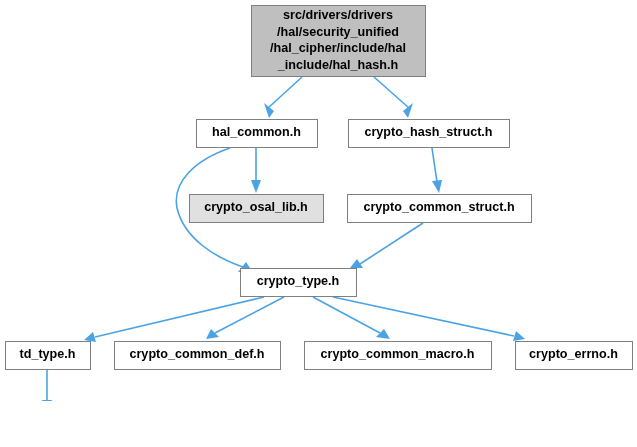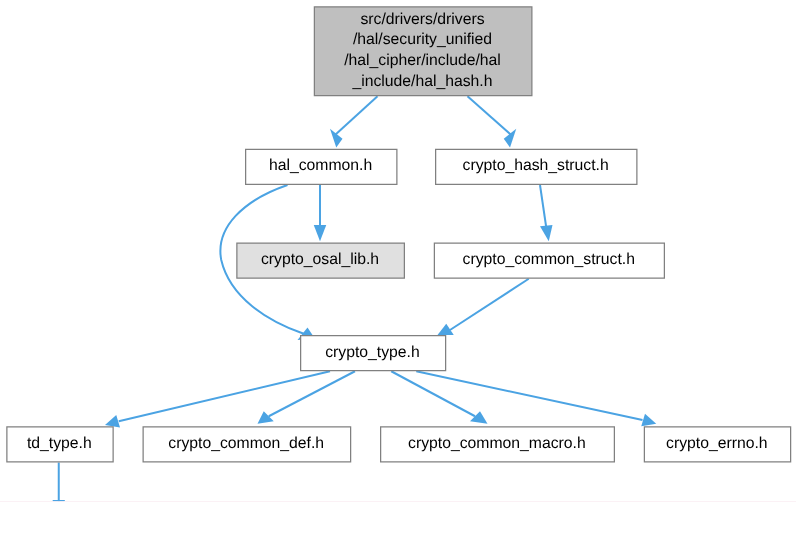--- a/index.html
+++ b/index.html
@@ -9,20 +9,21 @@
   }
   body {
     font-family: "Liberation Sans", sans-serif;
   }
   #graph-wrap {
     position: relative;
     width: 637px;
     height: 401px;
     background: #be185d;
     overflow: hidden;
+    font-weight: bold;
   }
   svg#dep-graph {
     display: block;
     width: 637px;
     height: 447px;
   }
   .node-box {
     stroke-width: 1;
   }
   .node-label {

